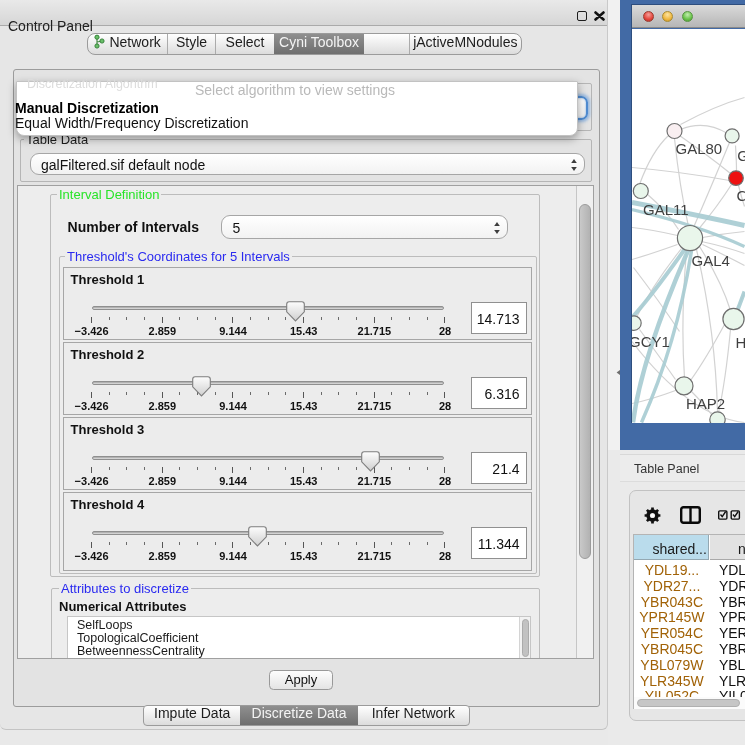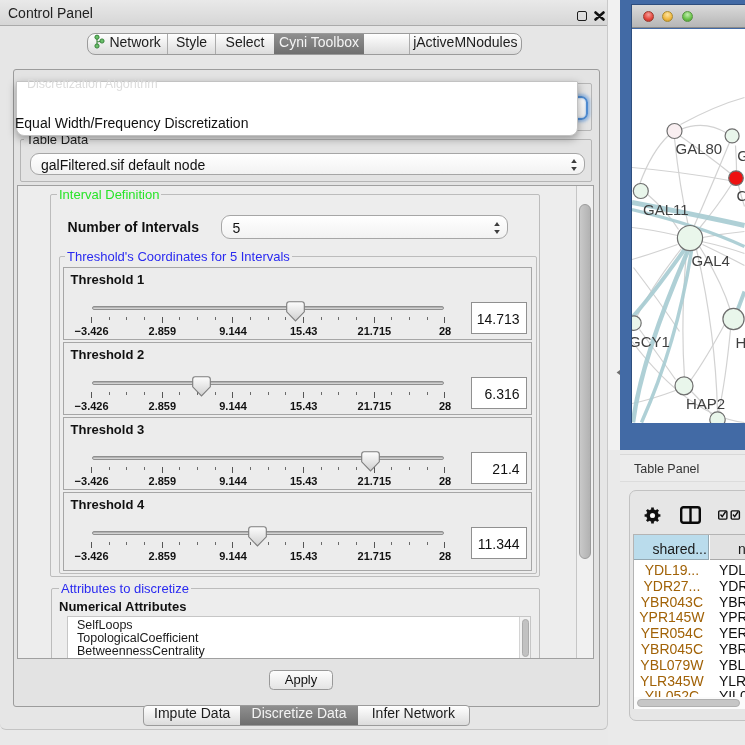--- a/index.html
+++ b/index.html
@@ -13,21 +13,21 @@
   .tabbar > div { padding-bottom:5px; }
   .grptitle { position:absolute; top:-7px; font-size:13px; line-height:13px;
     background:#ededed; padding:0 2px; }
 </style></head>
 <body>
 <div id="stage">
 
 <div class="abs" style="left:0;top:0;width:608px;height:730px;background:#e6e6e6;border-right:1px solid #c9c9c9;border-bottom:1px solid #c4c4c4;border-radius:0 0 6px 6px;">
 
   <div class="abs" style="left:0;top:0;width:607px;height:26px;background:linear-gradient(#e9e9e9,#d6d6d6);border-bottom:1px solid #aaaaaa;">
-    <span class="abs" style="left:8px;top:5px;font-size:14px;color:#222;">Control Panel</span>
+    <span class="abs" style="left:8px;top:18px;font-size:14px;color:#222;">Control Panel</span>
     <div class="abs" style="left:577px;top:10.5px;width:10px;height:10px;border:1.8px solid #1d1d1d;border-radius:2px;"></div>
     <svg class="abs" style="left:594px;top:11px;" width="11" height="10" viewBox="0 0 11 10">
       <path d="M1.5,1.5 L9.5,8.5 M9.5,1.5 L1.5,8.5" stroke="#111" stroke-width="2.6" stroke-linecap="round"></path>
     </svg>
   </div>
 
   <div class="abs tabbar" style="left:87px;top:33px;width:435px;height:22px;border:1px solid #9b9b9b;border-radius:8px;background:linear-gradient(#ffffff,#dcdcdc);display:flex;font-size:14px;color:#1c1c1c;overflow:hidden;">
     <div style="width:90px;display:flex;align-items:center;justify-content:center;border-right:1px solid #ababab;">
       <svg width="11" height="15" viewBox="0 0 11 15" style="margin-right:4px;">
         <path d="M3,4 L3,12 M3,8 L8,7" stroke="#4a8c4a" stroke-width="1.2" fill="none"></path>
@@ -197,20 +197,22 @@
   <div class="abs" style="left:269px;top:670px;width:64px;height:20px;background:linear-gradient(#fdfdfd,#e4e4e4);border:1px solid #999;border-radius:4.5px;text-align:center;font-size:13px;color:#111;line-height:18px;">Apply</div>
 
   <div class="abs tabbar" style="left:143px;top:705px;width:327px;height:21px;border:1px solid #9b9b9b;border-radius:4px;background:linear-gradient(#ffffff,#dcdcdc);display:flex;font-size:14px;color:#1c1c1c;overflow:hidden;">
     <div style="width:97px;display:flex;align-items:center;justify-content:center;">Impute Data</div>
     <div style="width:118px;display:flex;align-items:center;justify-content:center;background:linear-gradient(#8f8f8f,#6f6f6f);color:#f4f4f4;">Discretize Data</div>
     <div style="width:112px;display:flex;align-items:center;justify-content:center;">Infer Network</div>
   </div>
 
   <div class="abs" style="left:15.5px;top:81px;width:562px;height:54.5px;background:#fff;border:1px solid #c2c2c2;border-radius:1px 1px 8px 8px;box-shadow:0 3px 8px rgba(0,0,0,0.35);"></div>
   <span class="abs" style="left:27px;top:77px;font-size:12.5px;color:#dcdcdc;z-index:3;">Discretization Algorithm</span>
+  <span class="abs" style="left:195px;top:82.2px;font-size:14px;color:#b9b9b9;z-index:3;">Select algorithm to view settings</span>
+  <span class="abs" style="left:15px;top:100.2px;font-size:14px;font-weight:bold;color:#000;z-index:3;">Manual Discretization</span>
   <span class="abs" style="left:15px;top:115.2px;font-size:14px;color:#111;z-index:3;">Equal Width/Frequency Discretization</span>
 </div>
 
 <div class="abs" style="left:608px;top:0;width:12px;height:745px;background:#f1f1f1;"></div>
 <svg class="abs" style="left:615.5px;top:368.5px;" width="5" height="7" viewBox="0 0 5 7">
   <path d="M4.6,0.5 L0.6,3.5 L4.6,6.5 Z" fill="#6e6e6e"></path>
 </svg>
 
 <div class="abs" style="left:620px;top:0;width:125px;height:450px;background:#426aa5;"></div>
 <div class="abs" style="left:631px;top:4px;width:130px;height:419px;border:1.5px solid #2e4e7e;border-right:none;">

